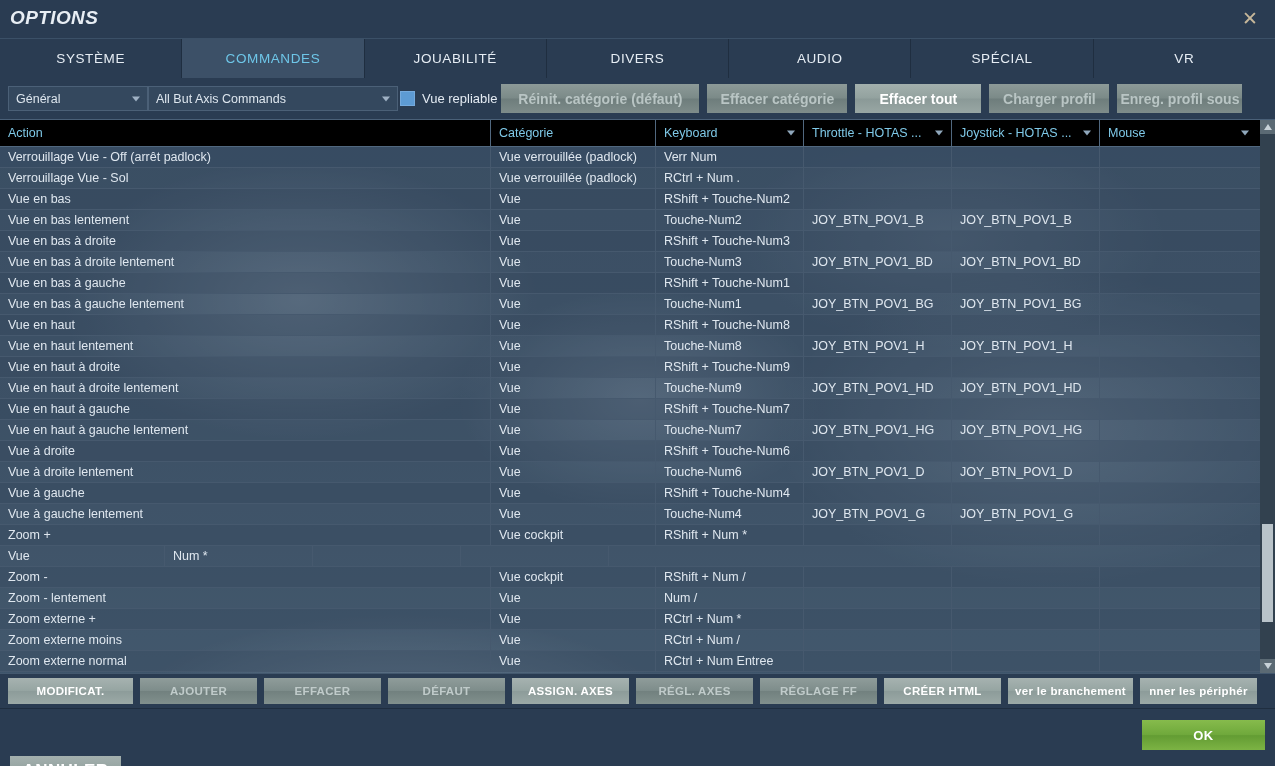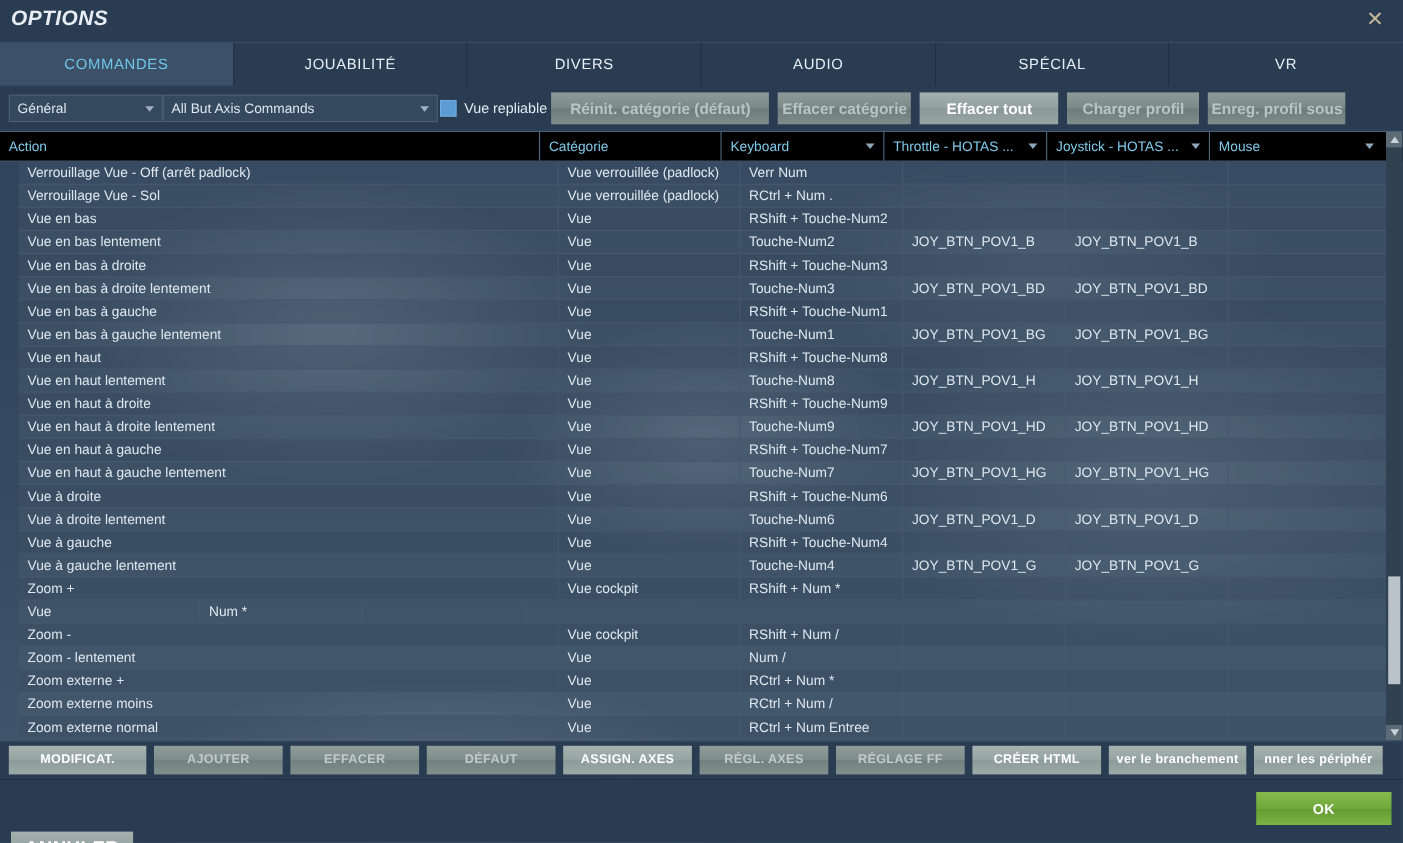--- a/index.html
+++ b/index.html
@@ -191,21 +191,20 @@
     transform: translateY(-50%);
     width: 0; height: 0;
     border-left: 4.5px solid transparent;
     border-right: 4.5px solid transparent;
     border-top: 5px solid #8fa7bb;
   }
   .tbody {
     flex: 1 1 auto;
     overflow: hidden;
     position: relative;
-    padding-left: 17px;
   }
   .row {
     display: flex;
     height: 21px;
     border-bottom: 1px solid #46596e;
     box-sizing: border-box;
   }
   .row.odd  { background: rgba(62,80,100,0.55); }
   .row.even { background: rgba(74,93,113,0.42); }
   .row.sel  { background: rgba(58,78,100,0.80); }
@@ -321,20 +320,23 @@
 <div class="backdrop"></div>
 
 <div class="window">
 
   <div class="titlebar">
     <div class="title">OPTIONS</div>
     <div class="close-btn">✕</div>
   </div>
 
   <div class="tabs" id="tabbar">
+      <div class="tab">
+        <span>SYSTÈME</span>
+      </div>
       <div class="tab active">
         <span>COMMANDES</span>
       </div>
       <div class="tab">
         <span>JOUABILITÉ</span>
       </div>
       <div class="tab">
         <span>DIVERS</span>
       </div>
       <div class="tab">
@@ -356,21 +358,21 @@
     <div class="select cmd">
       <span>All But Axis Commands</span>
       <span class="caret"></span>
     </div>
     <div class="checkrow">
       <span class="checkbox"></span>
       <span class="checklabel">Vue repliable</span>
     </div>
     <div id="filterbtns" style="display:flex; gap:8px; margin-left:4px;">
         <div class="tbtn dim" style="width: 198px;">Réinit. catégorie (défaut)</div>
-        <div class="tbtn dim" style="width: 121px;">Effacer catégorie</div>
+        <div class="tbtn dim" style="width: 140px;">Effacer catégorie</div>
         <div class="tbtn on" style="width: 126px;">Effacer tout</div>
         <div class="tbtn dim" style="width: 120px;">Charger profil</div>
         <div class="tbtn dim" style="width: 125px;">Enreg. profil sous</div>
       </div>
   </div>
 
   <div class="tablewrap">
     <div class="thead" id="thead">
         <div class="th c0">
           <span>Action</span>

